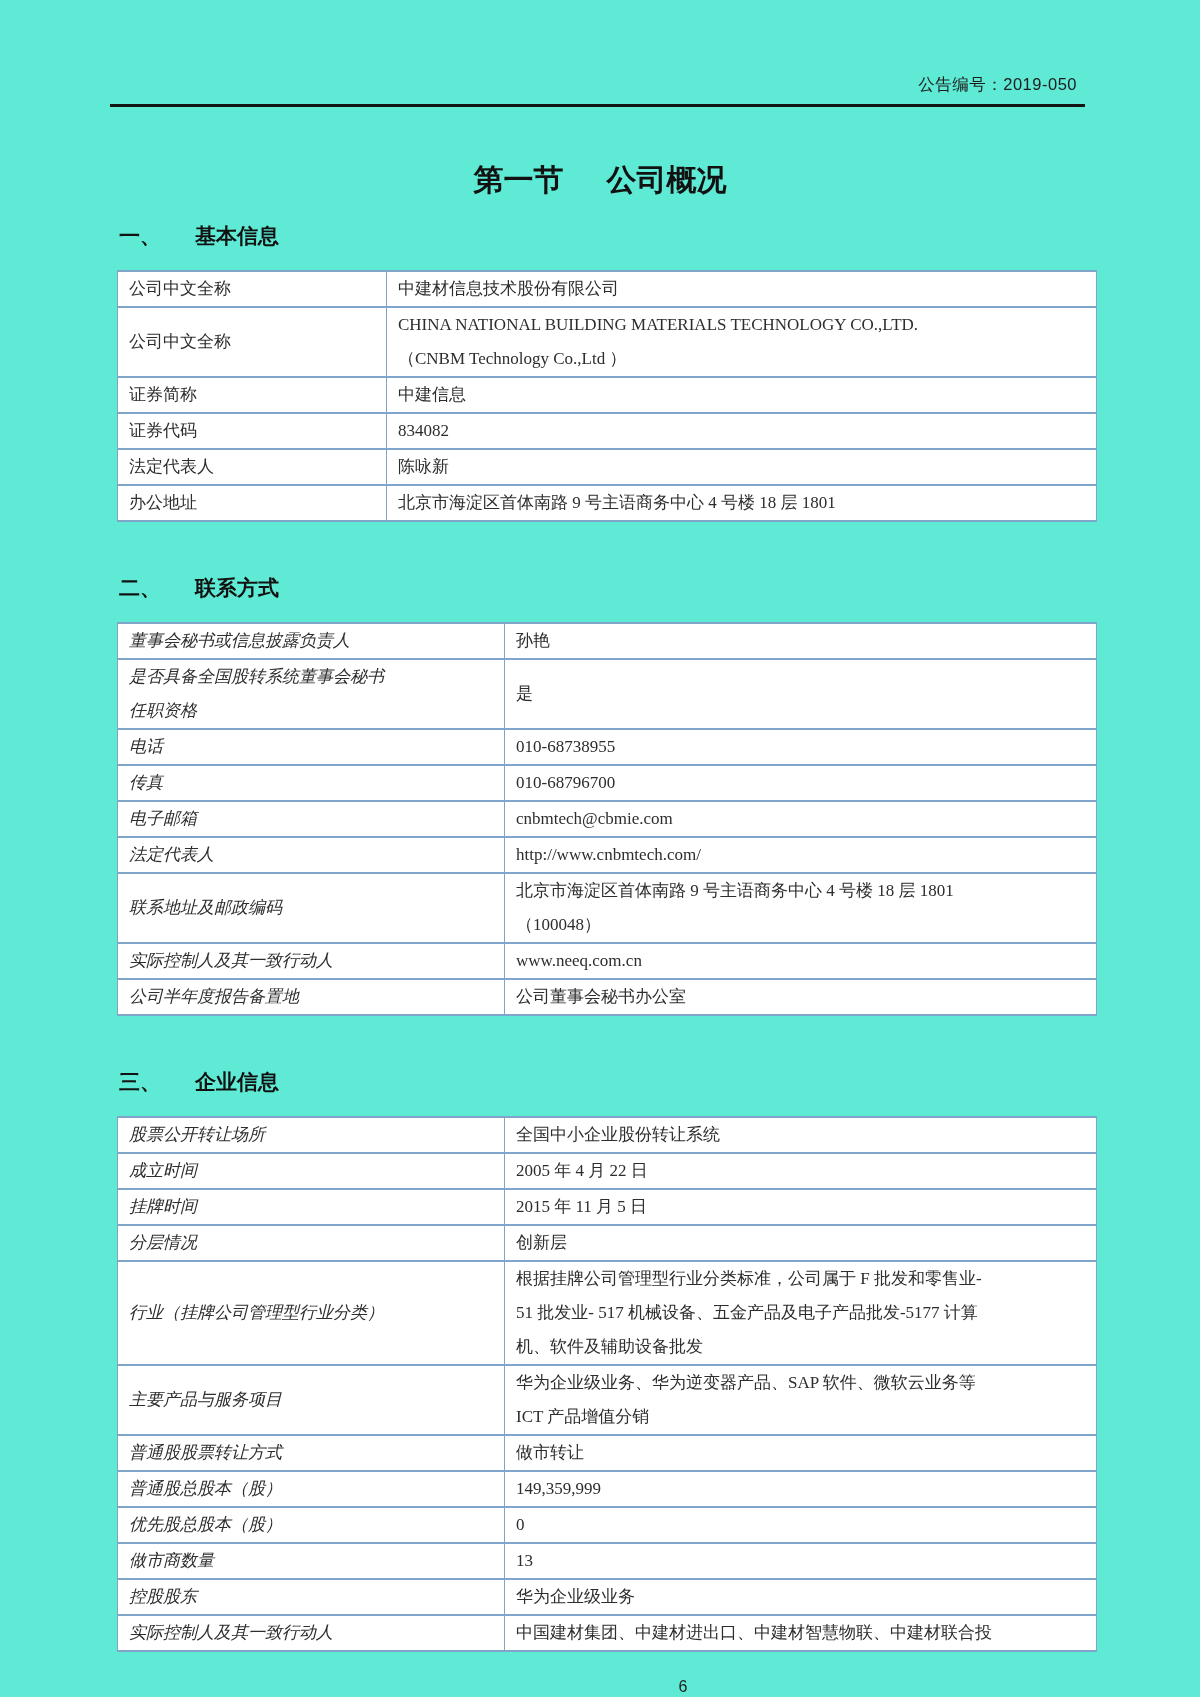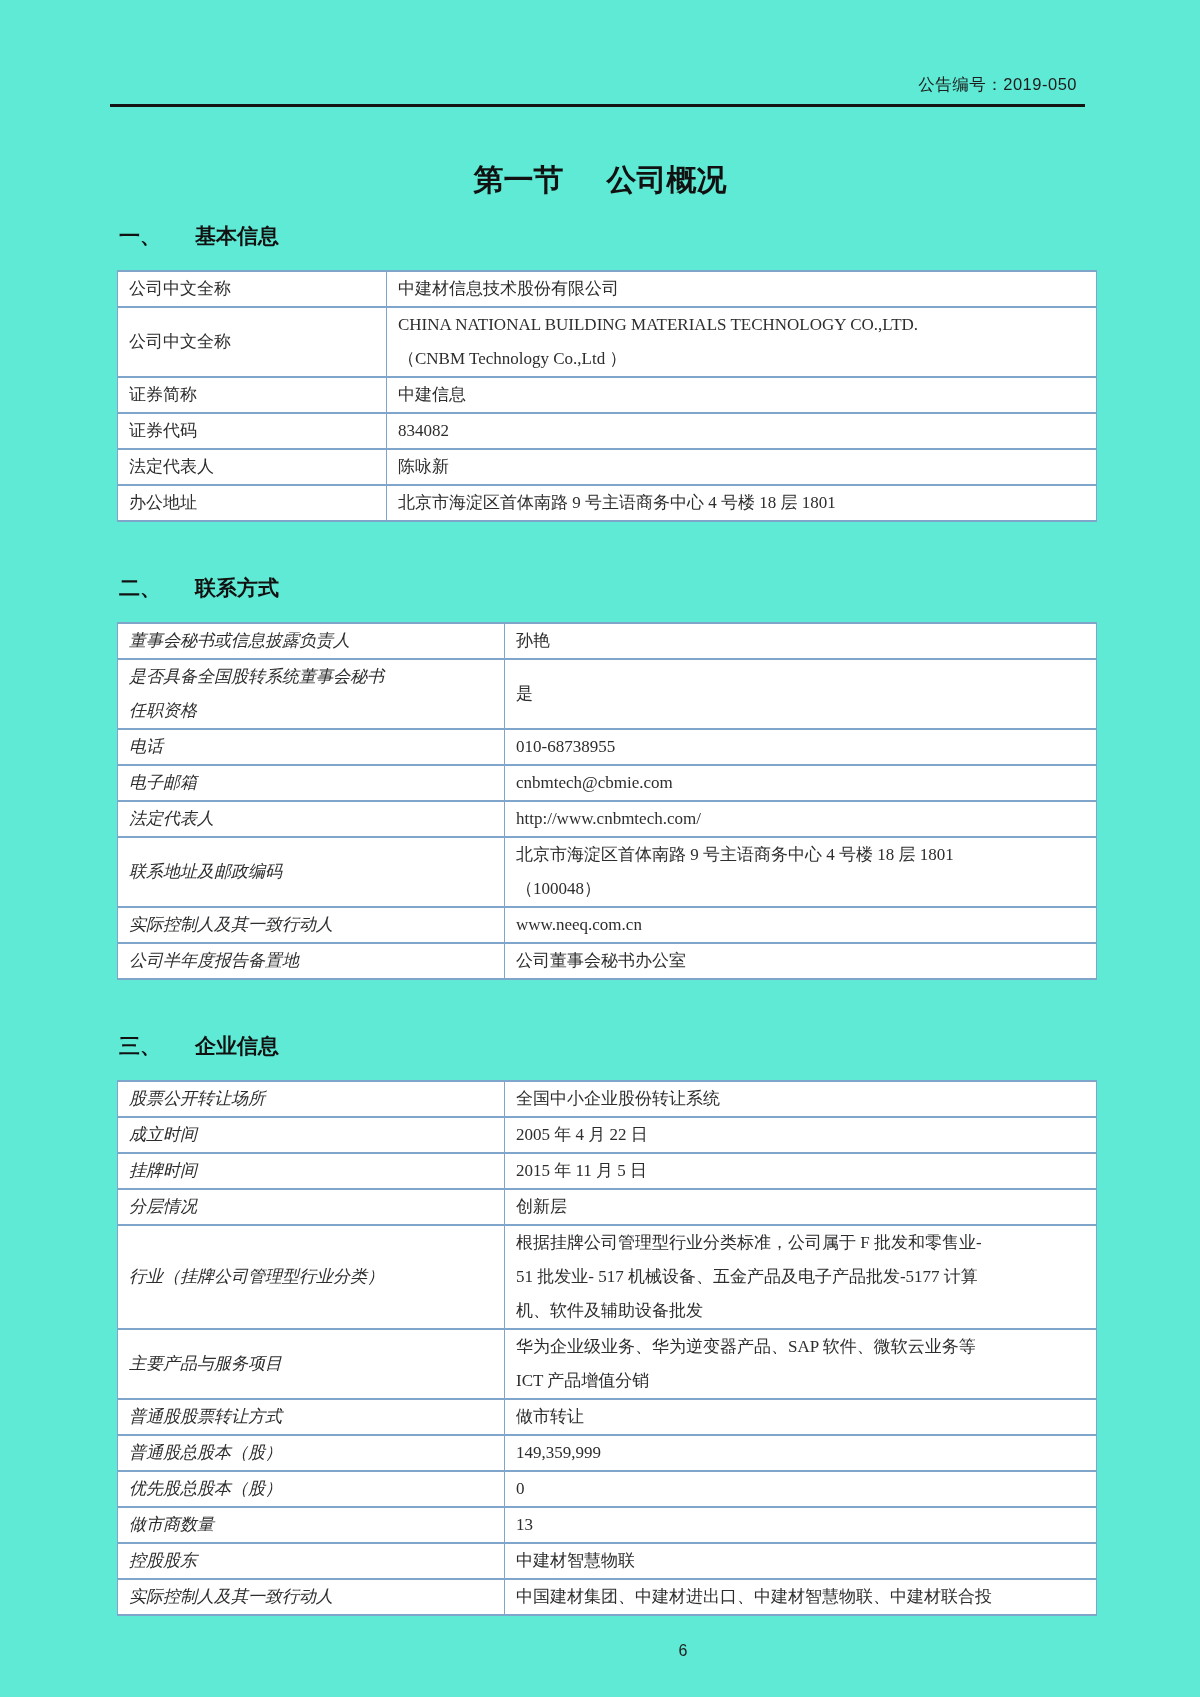--- a/index.html
+++ b/index.html
@@ -135,20 +135,24 @@
             <td class="label-cell">是否具备全国股转系统董事会秘书
 任职资格</td>
             <td class="value-cell">是</td>
           </tr>
 
           <tr>
             <td class="label-cell">电话</td>
             <td class="value-cell">010-68738955</td>
           </tr>
 
+          <tr>
+            <td class="label-cell">传真</td>
+            <td class="value-cell">010-68796700</td>
+          </tr>
 
           <tr>
             <td class="label-cell">电子邮箱</td>
             <td class="value-cell">cnbmtech@cbmie.com</td>
           </tr>
 
           <tr>
             <td class="label-cell">法定代表人</td>
             <td class="value-cell">http://www.cnbmtech.com/</td>
           </tr>
@@ -226,21 +230,21 @@
             <td class="value-cell">0</td>
           </tr>
 
           <tr>
             <td class="label-cell">做市商数量</td>
             <td class="value-cell">13</td>
           </tr>
 
           <tr>
             <td class="label-cell">控股股东</td>
-            <td class="value-cell">中建材智慧物联</td>
+            <td class="value-cell">华为企业级业务</td>
           </tr>
 
           <tr>
             <td class="label-cell">实际控制人及其一致行动人</td>
             <td class="value-cell">中国建材集团、中建材进出口、中建材智慧物联、中建材联合投</td>
           </tr>
         </tbody>
     </table>
 
     <div class="page-number">6</div>

